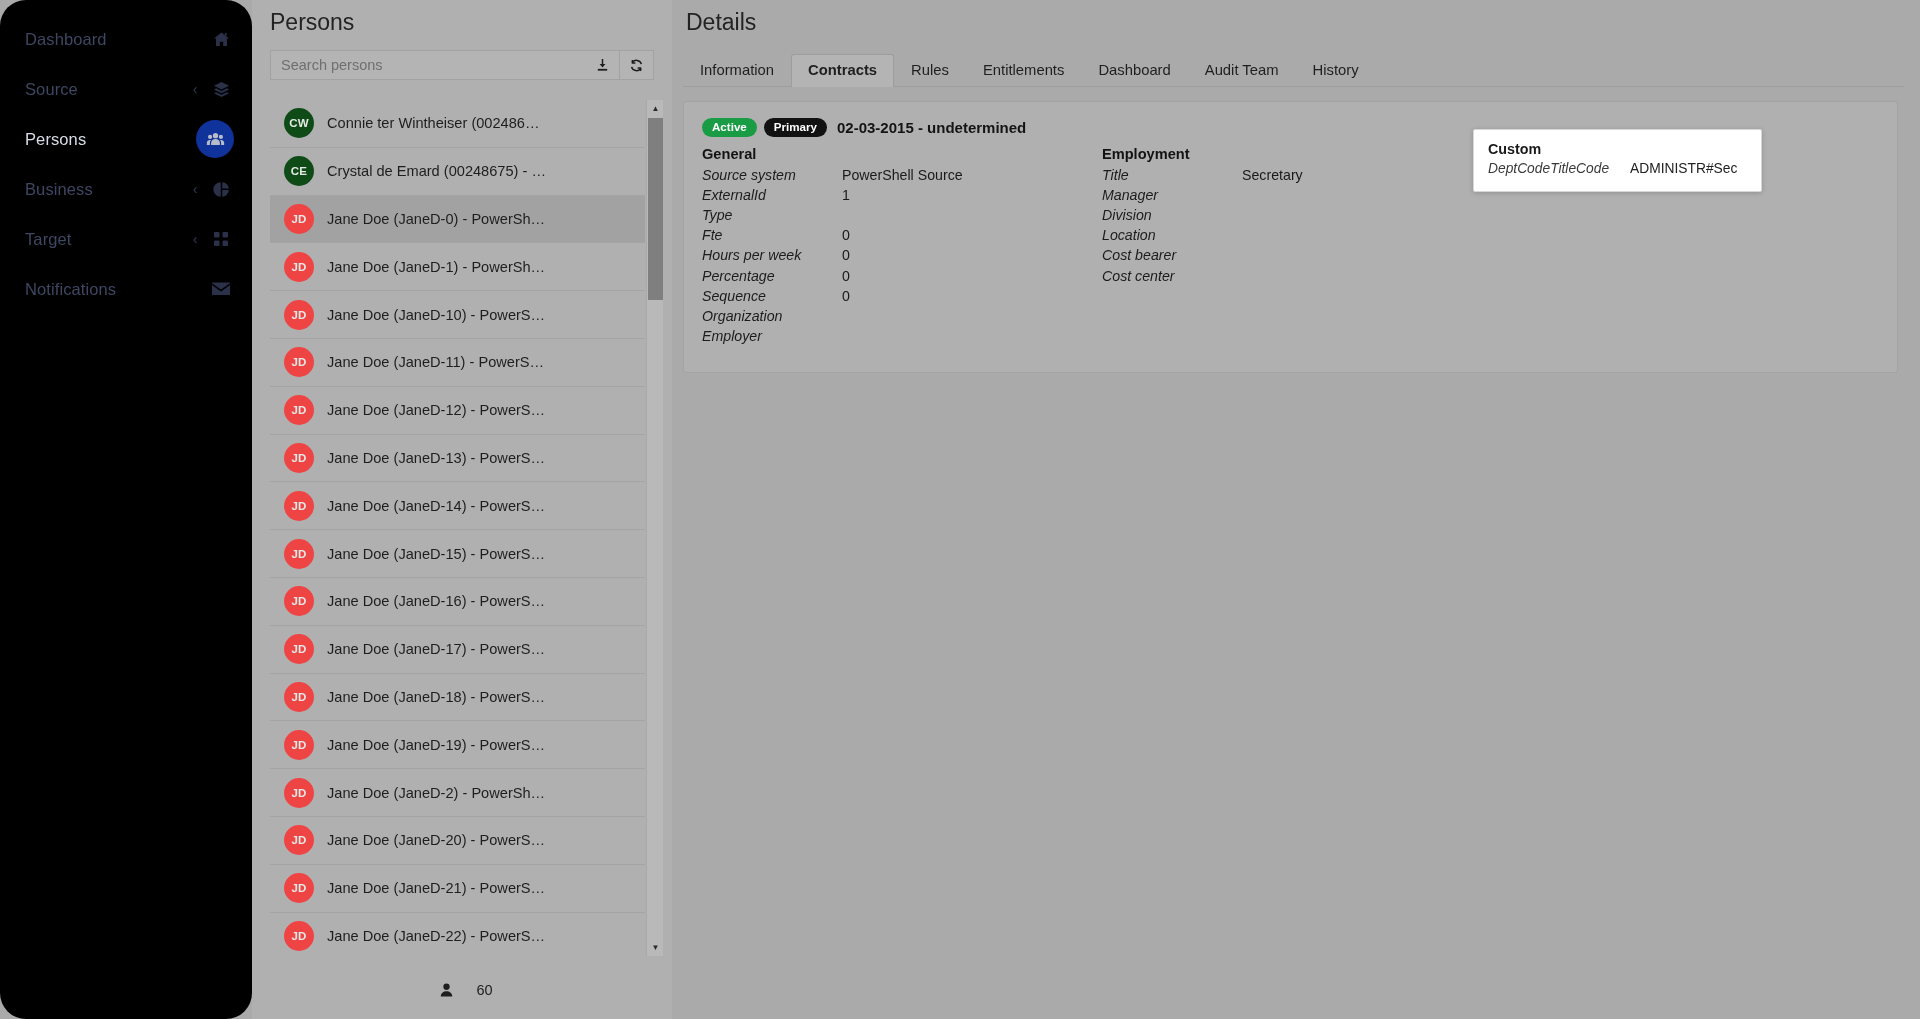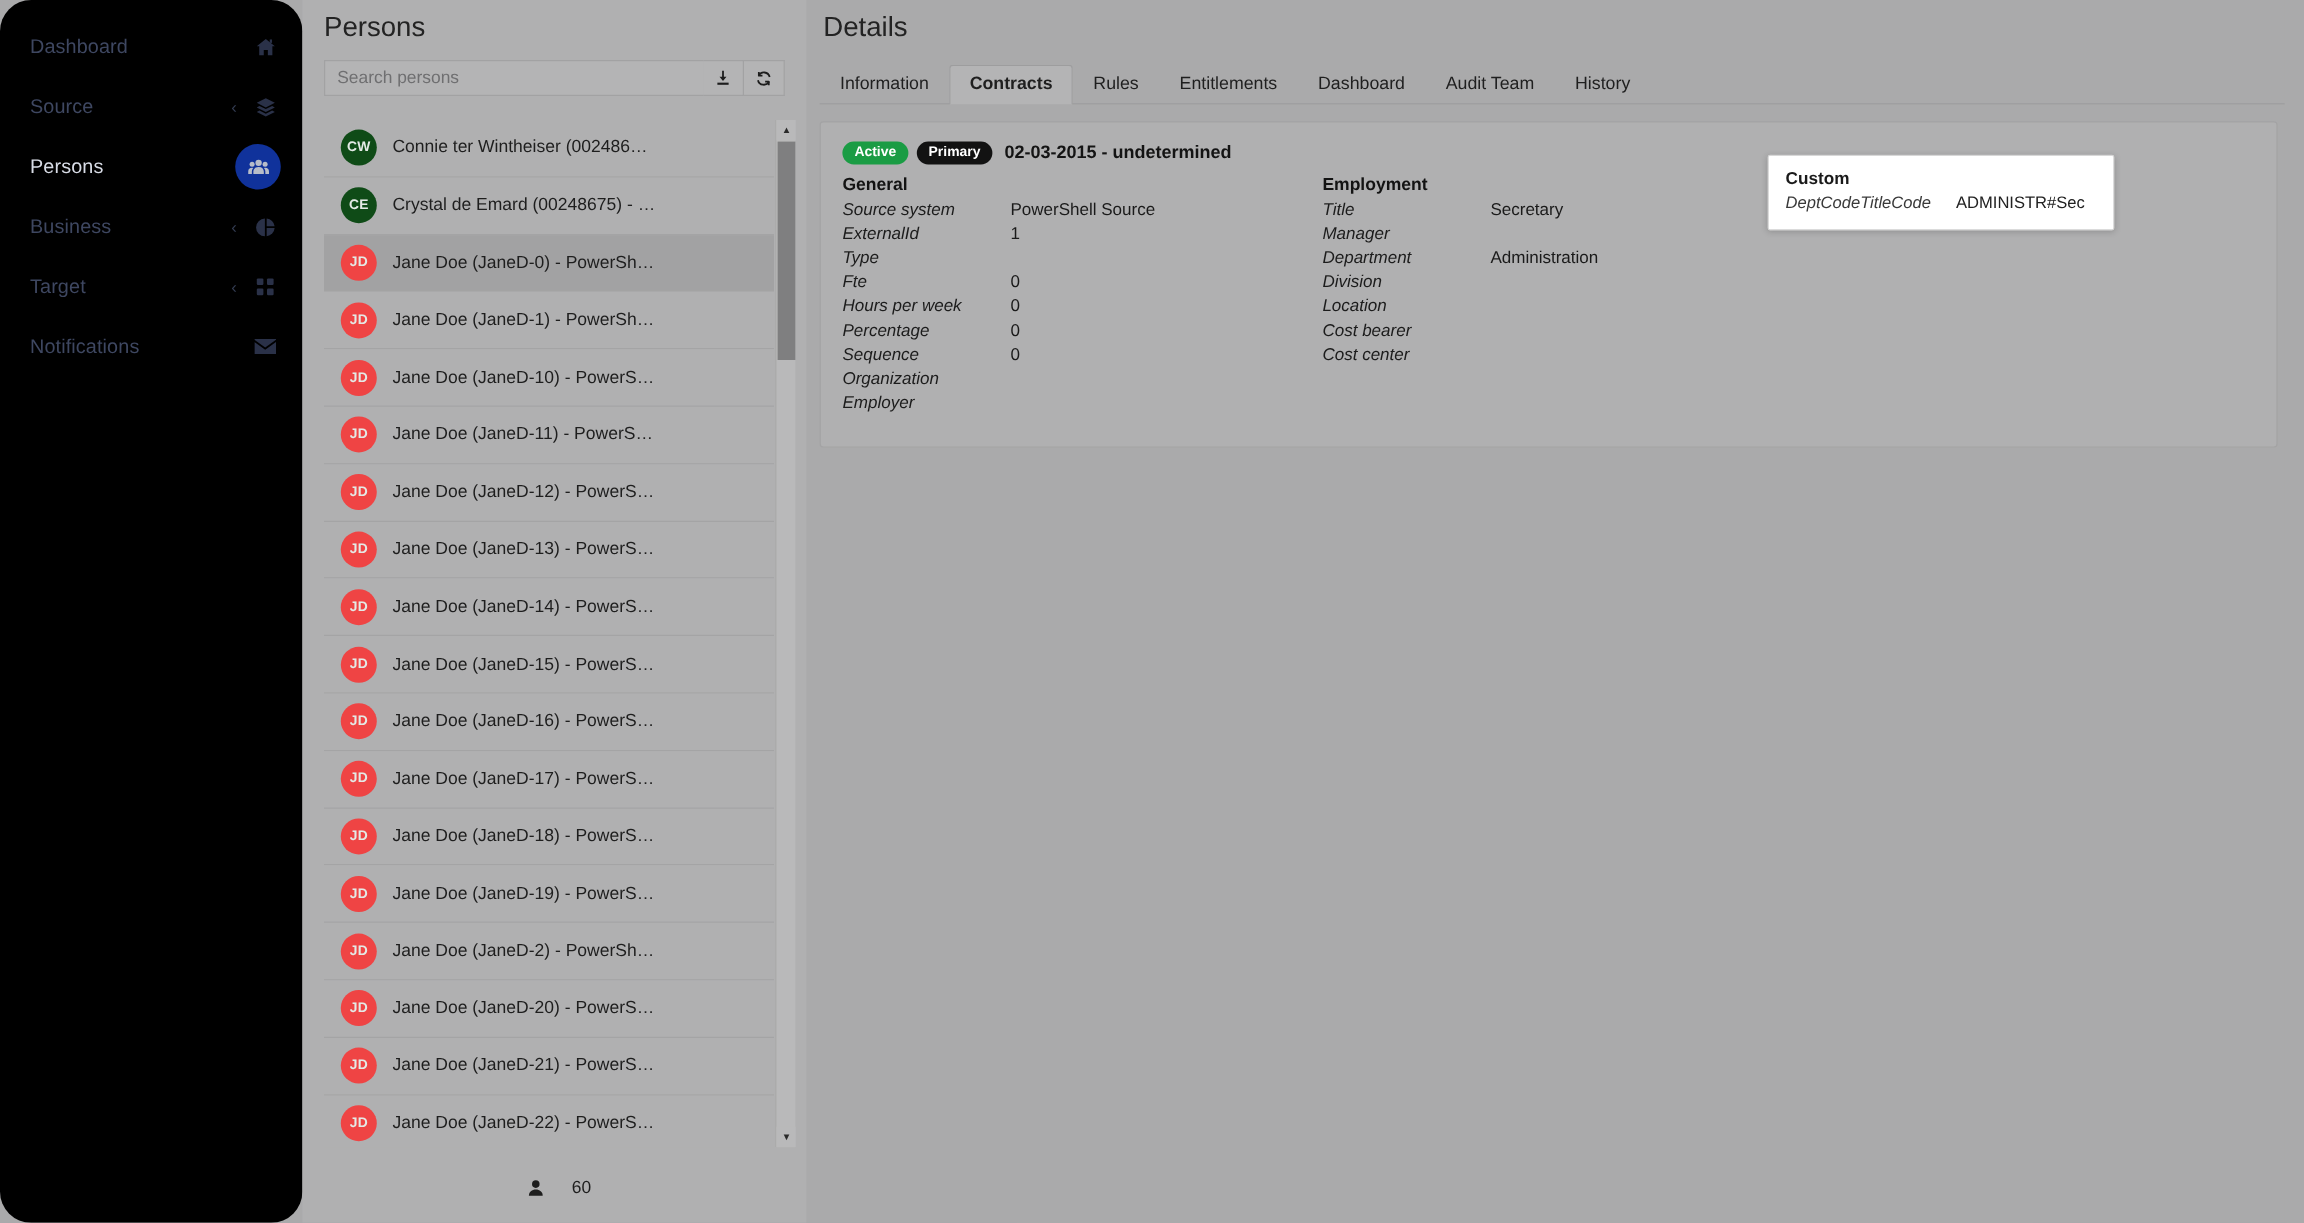--- a/index.html
+++ b/index.html
@@ -517,24 +517,20 @@
           <div id="employment-fields">
               <div class="fld">
                 <div class="k">Title</div>
                 <div class="v">Secretary</div>
               </div>
               <div class="fld">
                 <div class="k">Manager</div>
                 <div class="v"></div>
               </div>
               <div class="fld">
-                <div class="k">Department</div>
-                <div class="v">Administration</div>
-              </div>
-              <div class="fld">
                 <div class="k">Division</div>
                 <div class="v"></div>
               </div>
               <div class="fld">
                 <div class="k">Location</div>
                 <div class="v"></div>
               </div>
               <div class="fld">
                 <div class="k">Cost bearer</div>
                 <div class="v"></div>

